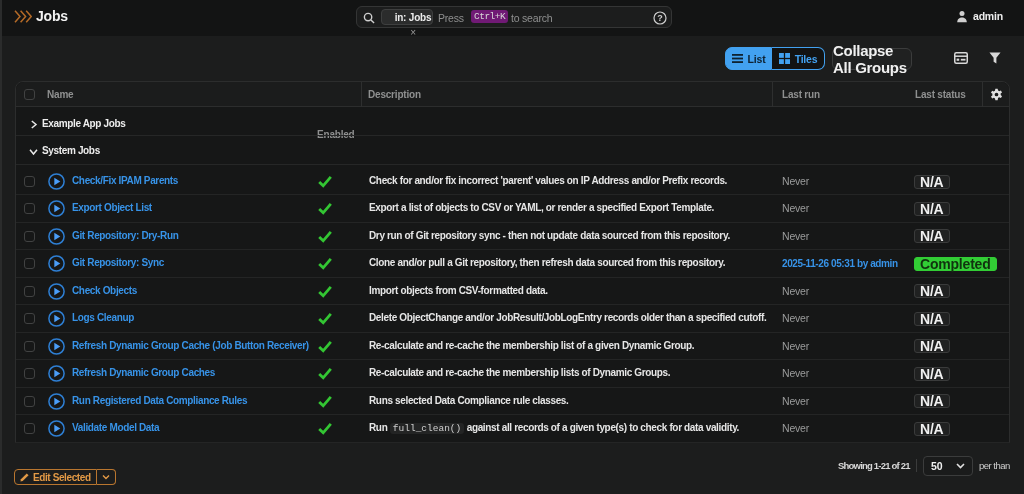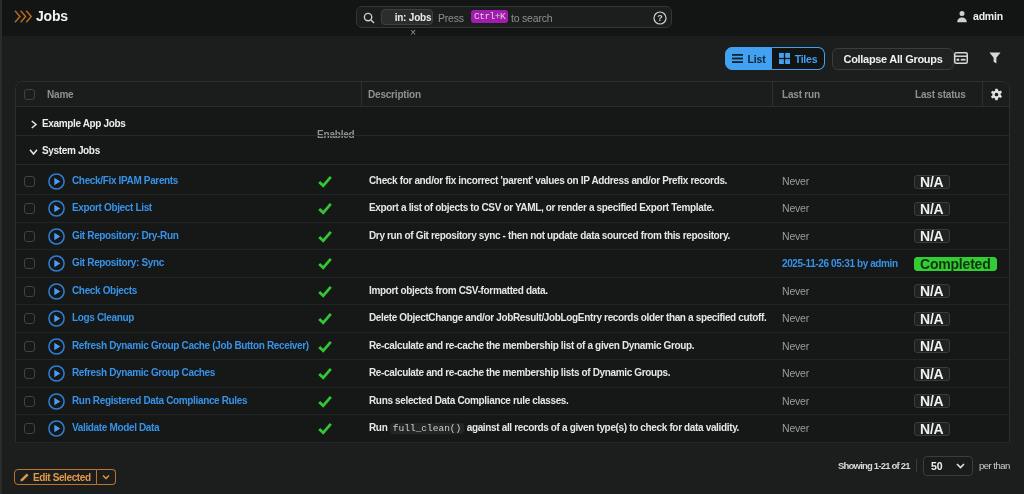--- a/index.html
+++ b/index.html
@@ -6,29 +6,29 @@
   html,body { width:1024px; height:494px; overflow:hidden; }
   body { font-family:"Liberation Sans", sans-serif; background:#1c1d1d; position:relative; }
 
   
   .navbar { position:absolute; left:0; top:0; width:1024px; height:36px; background:#131414; }
   .sliver { position:absolute; left:0; top:0; width:2px; height:494px; background:#2b2c2c; z-index:5; }
   .logo { position:absolute; left:14px; top:10px; }
   .page-title { position:absolute; left:36px; top:8px; color:#f2f2f2; font-size:14px; font-weight:bold; letter-spacing:-0.2px; }
   .searchbox { position:absolute; left:356px; top:6px; width:316px; height:22px; background:#1c1d1d; border:1px solid #343535; border-radius:6px; }
   .chip { position:absolute; left:24px; top:2px; width:52px; height:16px; line-height:15px; text-align:center; background:#2b2c2c; border:1px solid #3e3f3f; border-radius:4px; color:#ececec; font-size:10px; font-weight:bold; letter-spacing:-0.2px;padding-left:12px; }
-  .kbd { position:absolute; left:114px; top:3px; background:#a21caf; border-radius:3px; color:#d8d8d8; font-family:"Liberation Mono",monospace; font-size:9.5px; padding:1px 3px; letter-spacing:-0.5px; }
+  .kbd { position:absolute; left:114px; top:3px; background:#701a75; border-radius:3px; color:#d8d8d8; font-family:"Liberation Mono",monospace; font-size:9.5px; padding:1px 3px; letter-spacing:-0.5px; }
   .search-gray { position:absolute; top:5px; color:#8f9090; font-size:10.5px; letter-spacing:-0.2px; }
   .user { position:absolute; left:973px; top:10px; color:#eeeeee; font-size:10.5px; font-weight:bold; letter-spacing:-0.2px; }
 
   
   .btn-group { position:absolute; left:725px; top:47px; height:23px; display:flex; }
   .btn-list { width:47px; background:#42a1f0; border:1px solid #42a1f0; border-radius:7px 0 0 7px; color:#0e2231; font-size:10.5px; font-weight:bold; letter-spacing:-0.2px; display:flex; align-items:center; justify-content:center; gap:5px; }
   .btn-tiles { width:53px; background:#121313; border:1px solid #42a1f0; border-left:none; border-radius:0 7px 7px 0; color:#42a1f0; font-size:10.5px; font-weight:bold; letter-spacing:-0.2px; display:flex; align-items:center; justify-content:center; gap:5px; }
-  .btn-collapse { position:absolute; left:832px; top:48px; width:122px; height:22px; background:#202121; border:1px solid #3b3c3c; border-radius:6px; color:#f0f0f0; font-size:11px; font-weight:bold; letter-spacing:-0.3px; display:flex; align-items:center; justify-content:center; }
+  .btn-collapse { position:absolute; left:832px; top:48px; width:80px; height:22px; background:#202121; border:1px solid #3b3c3c; border-radius:6px; color:#f0f0f0; font-size:15px; font-weight:bold; letter-spacing:-0.3px; display:flex; align-items:center; justify-content:center; }
 
   
   .card { position:absolute; left:15px; top:81px; width:995px; height:362px; background:#161717; border:1px solid #2c2d2d; border-radius:8px 8px 0 0; }
   .thead { position:absolute; left:0; top:0; width:993px; height:25px; background:#1b1c1c; border-bottom:1px solid #2c2d2d; border-radius:8px 8px 0 0; }
   .th { position:absolute; top:0; height:25px; line-height:25px; color:#8f9090; font-size:10px; font-weight:bold; letter-spacing:-0.2px; }
   .vdiv { position:absolute; top:0; width:1px; height:25px; background:#2e2f2f; }
   .checkbox { position:absolute; left:8px; width:11px; height:11px; border:1px solid #414242; border-radius:3px; }
 
   .grouprow { position:absolute; left:0; width:993px; color:#ededed; font-size:10px; font-weight:bold; letter-spacing:-0.35px; border-bottom:1px solid #262727; }
   .row { position:absolute; left:0; width:993px; border-bottom:1px solid #242525; }
@@ -188,20 +188,21 @@
       <div class="row" style="top:168.1px;height:27.5px;">
         <div class="checkbox" style="top:8.25px;"></div>
         <svg style="position:absolute;left:32px;top:5.25px" width="17" height="17" viewBox="0 0 17 17">
           <circle cx="8.5" cy="8.5" r="7.6" stroke="#2e7fd4" stroke-width="1.5" fill="none"></circle>
           <path d="M6.3 4.7 L12.3 8.5 L6.3 12.3 Z" fill="#4a9df8"></path>
         </svg>
         <div class="jobname" style="top:7.25px;">Git Repository: Sync</div>
         <svg style="position:absolute;left:302px;top:7.25px" width="14" height="13" viewBox="0 0 14 13">
           <path d="M1.2 7 L5.2 10.8 L12.8 1.8" stroke="#33c633" stroke-width="2.8" fill="none"></path>
         </svg>
+        <div class="desc" style="top:7.25px;">Clone and/or pull a Git repository, then refresh data sourced from this repository.</div>
         <div class="lastrun" style="top:7.25px;"><span class="lastrun-link">2025-11-26 05:31 by admin</span></div>
         <div class="badge badge-green" style="top:6.75px;">Completed</div>
       </div>
       <div class="row" style="top:195.6px;height:27.5px;">
         <div class="checkbox" style="top:8.25px;"></div>
         <svg style="position:absolute;left:32px;top:5.25px" width="17" height="17" viewBox="0 0 17 17">
           <circle cx="8.5" cy="8.5" r="7.6" stroke="#2e7fd4" stroke-width="1.5" fill="none"></circle>
           <path d="M6.3 4.7 L12.3 8.5 L6.3 12.3 Z" fill="#4a9df8"></path>
         </svg>
         <div class="jobname" style="top:7.25px;">Check Objects</div>

